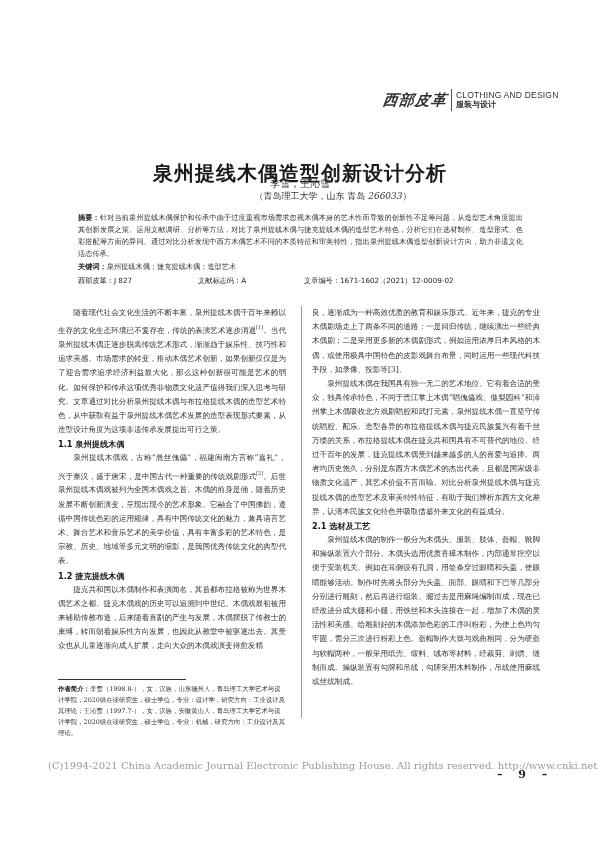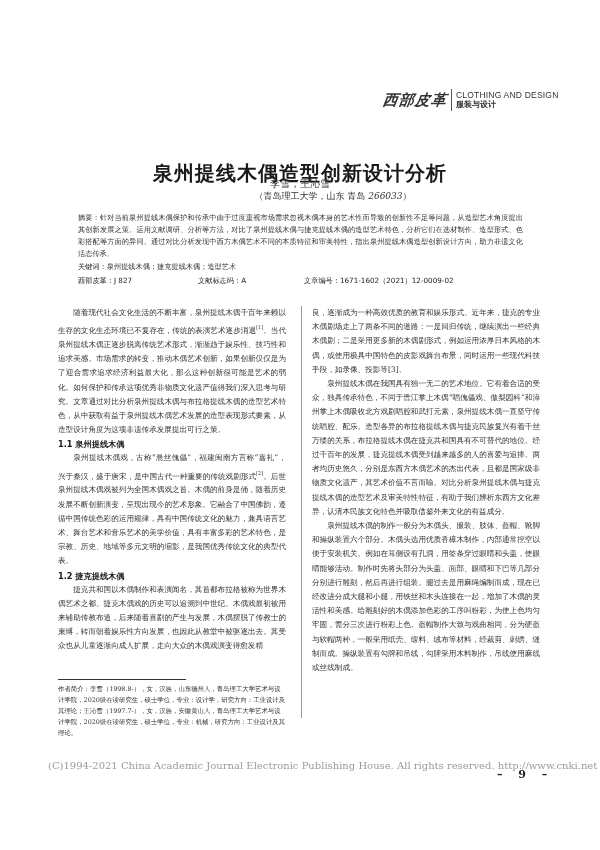--- a/index.html
+++ b/index.html
@@ -12,21 +12,21 @@
     .logo-text { display: flex; flex-direction: column; line-height: 10px; }
     .logo-en { font-family: "Liberation Sans", sans-serif; font-size: 8.5px; color: #333; letter-spacing: 0.2px; }
     .logo-cn { font-family: "DejaVu Sans", sans-serif; font-size: 8px; color: #333; font-weight: bold; }
 
     .title { position: absolute; left: 0; width: 600px; top: 160px; text-align: center; font-family: "DejaVu Sans", sans-serif; font-weight: bold; font-size: 20px; letter-spacing: 1px; color: #1a1a1a; }
     .authors { position: absolute; left: 0; width: 600px; top: 177px; text-align: center; font-size: 10px; color: #333; }
     .affil { position: absolute; left: 0; width: 600px; top: 190px; text-align: center; font-size: 9px; color: #333; margin-left: 33px; }
     .affil .postcode { font-style: italic; }
 
     .abstract { position: absolute; left: 78px; width: 445px; top: 212px; font-size: 7.2px; line-height: 12px; color: #333; text-align: justify; }
-    .lbl { font-family: "DejaVu Sans", sans-serif; font-weight: normal; color: #222; }
+    .lbl { font-family: "DejaVu Sans", sans-serif; font-weight: bold; color: #222; }
     .keywords { position: absolute; left: 78px; top: 262px; font-size: 7.2px; color: #333; }
     .meta-row { position: absolute; top: 276px; font-family: "DejaVu Sans", sans-serif; font-size: 7.2px; color: #222; }
 
     .col { position: absolute; top: 306px; width: 228px; font-size: 7.6px; line-height: 14.2px; color: #333; text-align: justify; }
     .col-left { left: 58px; }
     .col-right { left: 312px; }
     .divider { position: absolute; left: 301px; top: 306px; width: 1px; height: 412px; background: #999; }
 
     .para { text-indent: 2em; }
     .h1 { font-family: "DejaVu Sans", sans-serif; font-size: 10.5px; font-weight: bold; color: #1a1a1a; margin: 5px 0 3px 0; line-height: 16px; }
@@ -78,20 +78,21 @@
   <p class="para"><span>泉州提线木偶戏，古称“悬丝傀儡”，福建闽南方言称“嘉礼”，兴于秦汉，盛于唐宋，是中国古代一种重要的传统戏剧形式</span><sup>[2]</sup><span>。后世泉州提线木偶戏被列为全国木偶戏之首。木偶的前身是俑，随着历史发展不断创新演变，呈现出现今的艺术形象。它融合了中国佛韵，遵循中国传统色彩的运用规律，具有中国传统文化的魅力，兼具语言艺术、舞台艺术和音乐艺术的美学价值，具有丰富多彩的艺术特色，是宗教、历史、地域等多元文明的缩影，是我国优秀传统文化的典型代表。</span></p>
   <div class="h2">1.2 捷克提线木偶</div>
   <p class="para">捷克共和国以木偶制作和表演闻名，其首都布拉格被称为世界木偶艺术之都。捷克木偶戏的历史可以追溯到中世纪。木偶戏最初被用来辅助传教布道，后来随着喜剧的产生与发展，木偶摆脱了传教士的束缚，转而朝着娱乐性方向发展，也因此从教堂中被驱逐出去。其受众也从儿童逐渐向成人扩展，走向大众的木偶戏演变得愈发精</p>
 </div>
 
 <div class="divider"></div>
 
 <div class="col col-right">
   <p>良，逐渐成为一种高效优质的教育和娱乐形式。近年来，捷克的专业木偶剧场走上了两条不同的道路：一是回归传统，继续演出一些经典木偶剧；二是采用更多新的木偶剧形式，例如运用浓厚日本风格的木偶，或使用极具中国特色的皮影戏舞台布景，同时运用一些现代科技手段，如录像、投影等[3]。</p>
   <p class="para">泉州提线木偶在我国具有独一无二的艺术地位。它有着合适的受众，独具传承特色，不同于晋江掌上木偶“唱傀儡戏、傲梨园科”和漳州掌上木偶吸收北方戏剧唱腔和武打元素，泉州提线木偶一直坚守传统唱腔、配乐。造型各异的布拉格提线木偶与捷克民族复兴有着千丝万缕的关系，布拉格提线木偶在捷克共和国具有不可替代的地位。经过千百年的发展，捷克提线木偶受到越来越多的人的喜爱与追捧。两者均历史悠久，分别是东西方木偶艺术的杰出代表，且都是国家级非物质文化遗产，其艺术价值不言而喻。对比分析泉州提线木偶与捷克提线木偶的造型艺术及审美特性特征，有助于我们辨析东西方文化差异，认清本民族文化特色并吸取借鉴外来文化的有益成分。</p>
+  <div class="h2">2.1 选材及工艺</div>
   <p class="para">泉州提线木偶的制作一般分为木偶头、服装、肢体、盔帽、靴脚和操纵装置六个部分。木偶头选用优质香樟木制作，内部通常挖空以便于安装机关。例如在耳侧设有孔洞，用签条穿过眼睛和头盖，使眼睛能够活动。制作时先将头部分为头盖、面部、眼睛和下巴等几部分分别进行雕刻，然后再进行组装。腿过去是用麻绳编制而成，现在已经改进分成大腿和小腿，用铁丝和木头连接在一起，增加了木偶的灵活性和美感。给雕刻好的木偶添加色彩的工序叫粉彩，为使上色均匀牢固，需分三次进行粉彩上色。盔帽制作大致与戏曲相同，分为硬盔与软帽两种，一般采用纸壳、缎料、绒布等材料，经裁剪、刺绣、缝制而成。操纵装置有勾牌和吊线，勾牌采用木料制作，吊线使用麻线或丝线制成。</p>
 </div>
 
 <div class="footnote-rule"></div>
 <div class="footnote">
   <span class="lbl">作者简介：</span><span>李雪（1998.8-），女，汉族，山东德州人，青岛理工大学艺术与设计学院，2020级在读研究生，硕士学位，专业：设计学，研究方向：工业设计及其理论；王沁雪（1997.7-），女，汉族，安徽黄山人，青岛理工大学艺术与设计学院，2020级在读研究生，硕士学位，专业：机械，研究方向：工业设计及其理论。</span>
 </div>
 
 <div class="copyright">(C)1994-2021 China Academic Journal Electronic Publishing House. All rights reserved.    http://www.cnki.net</div>
 <div class="pagenum">– 9 –</div>

